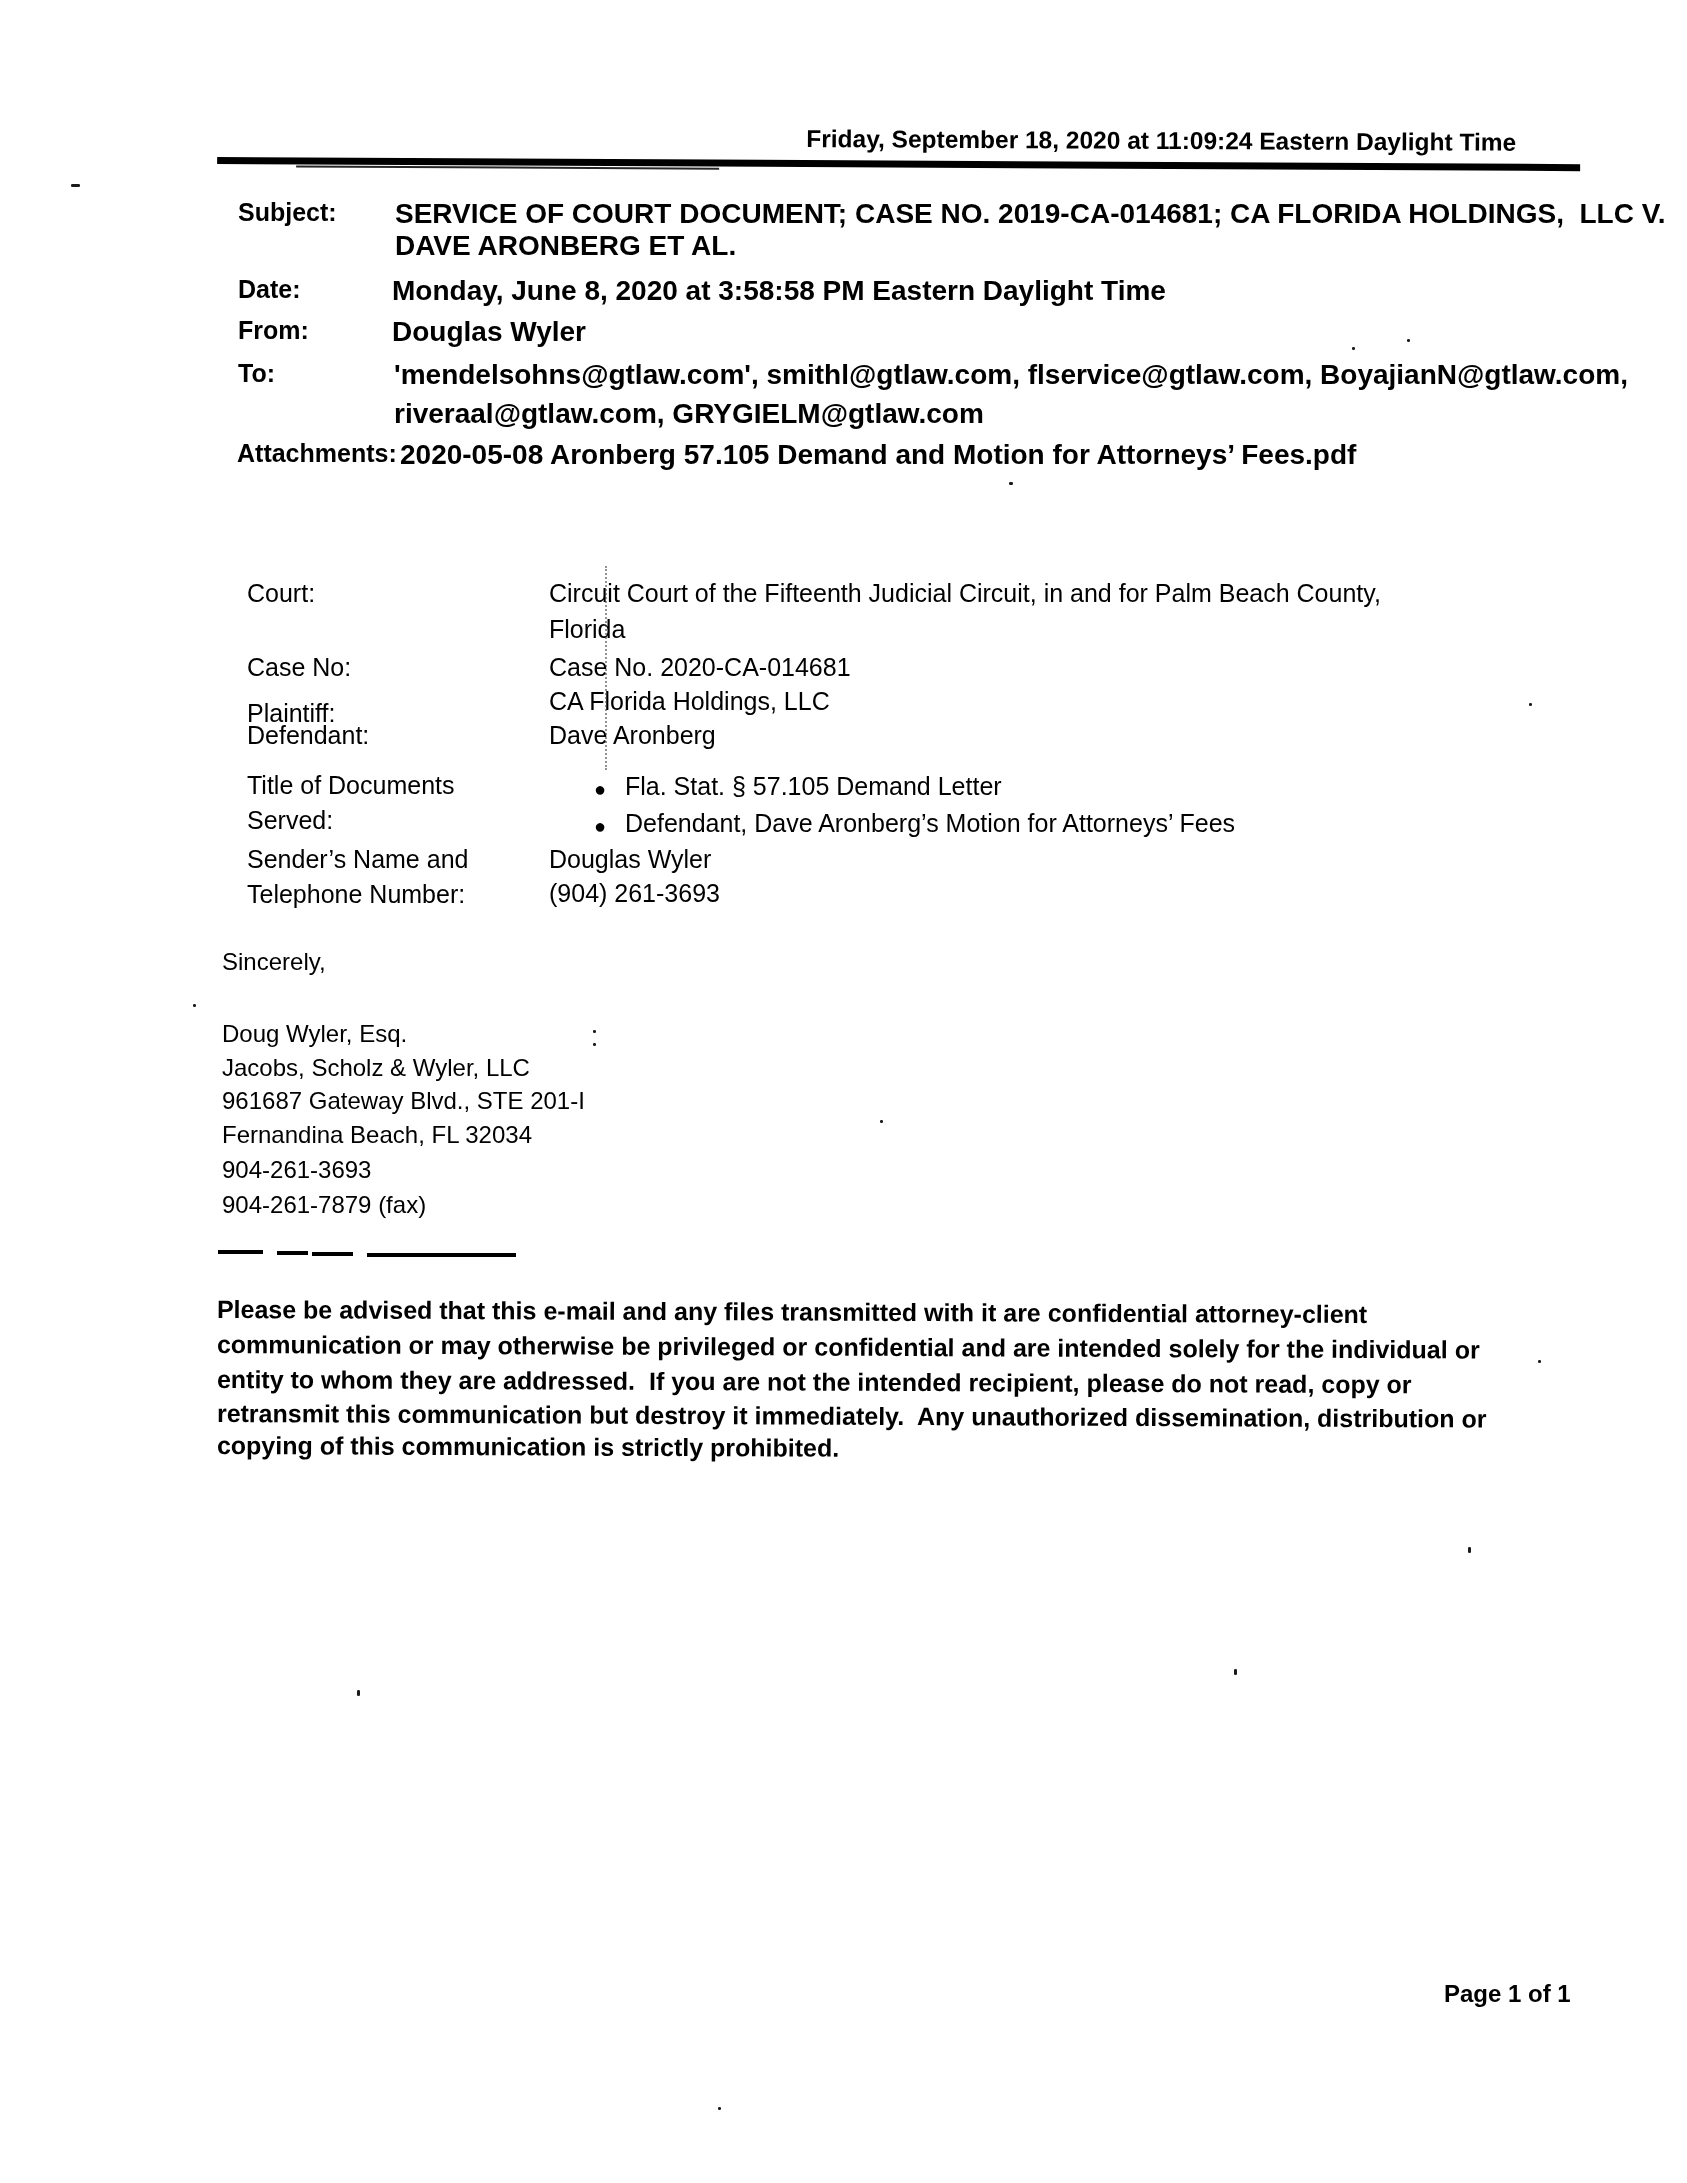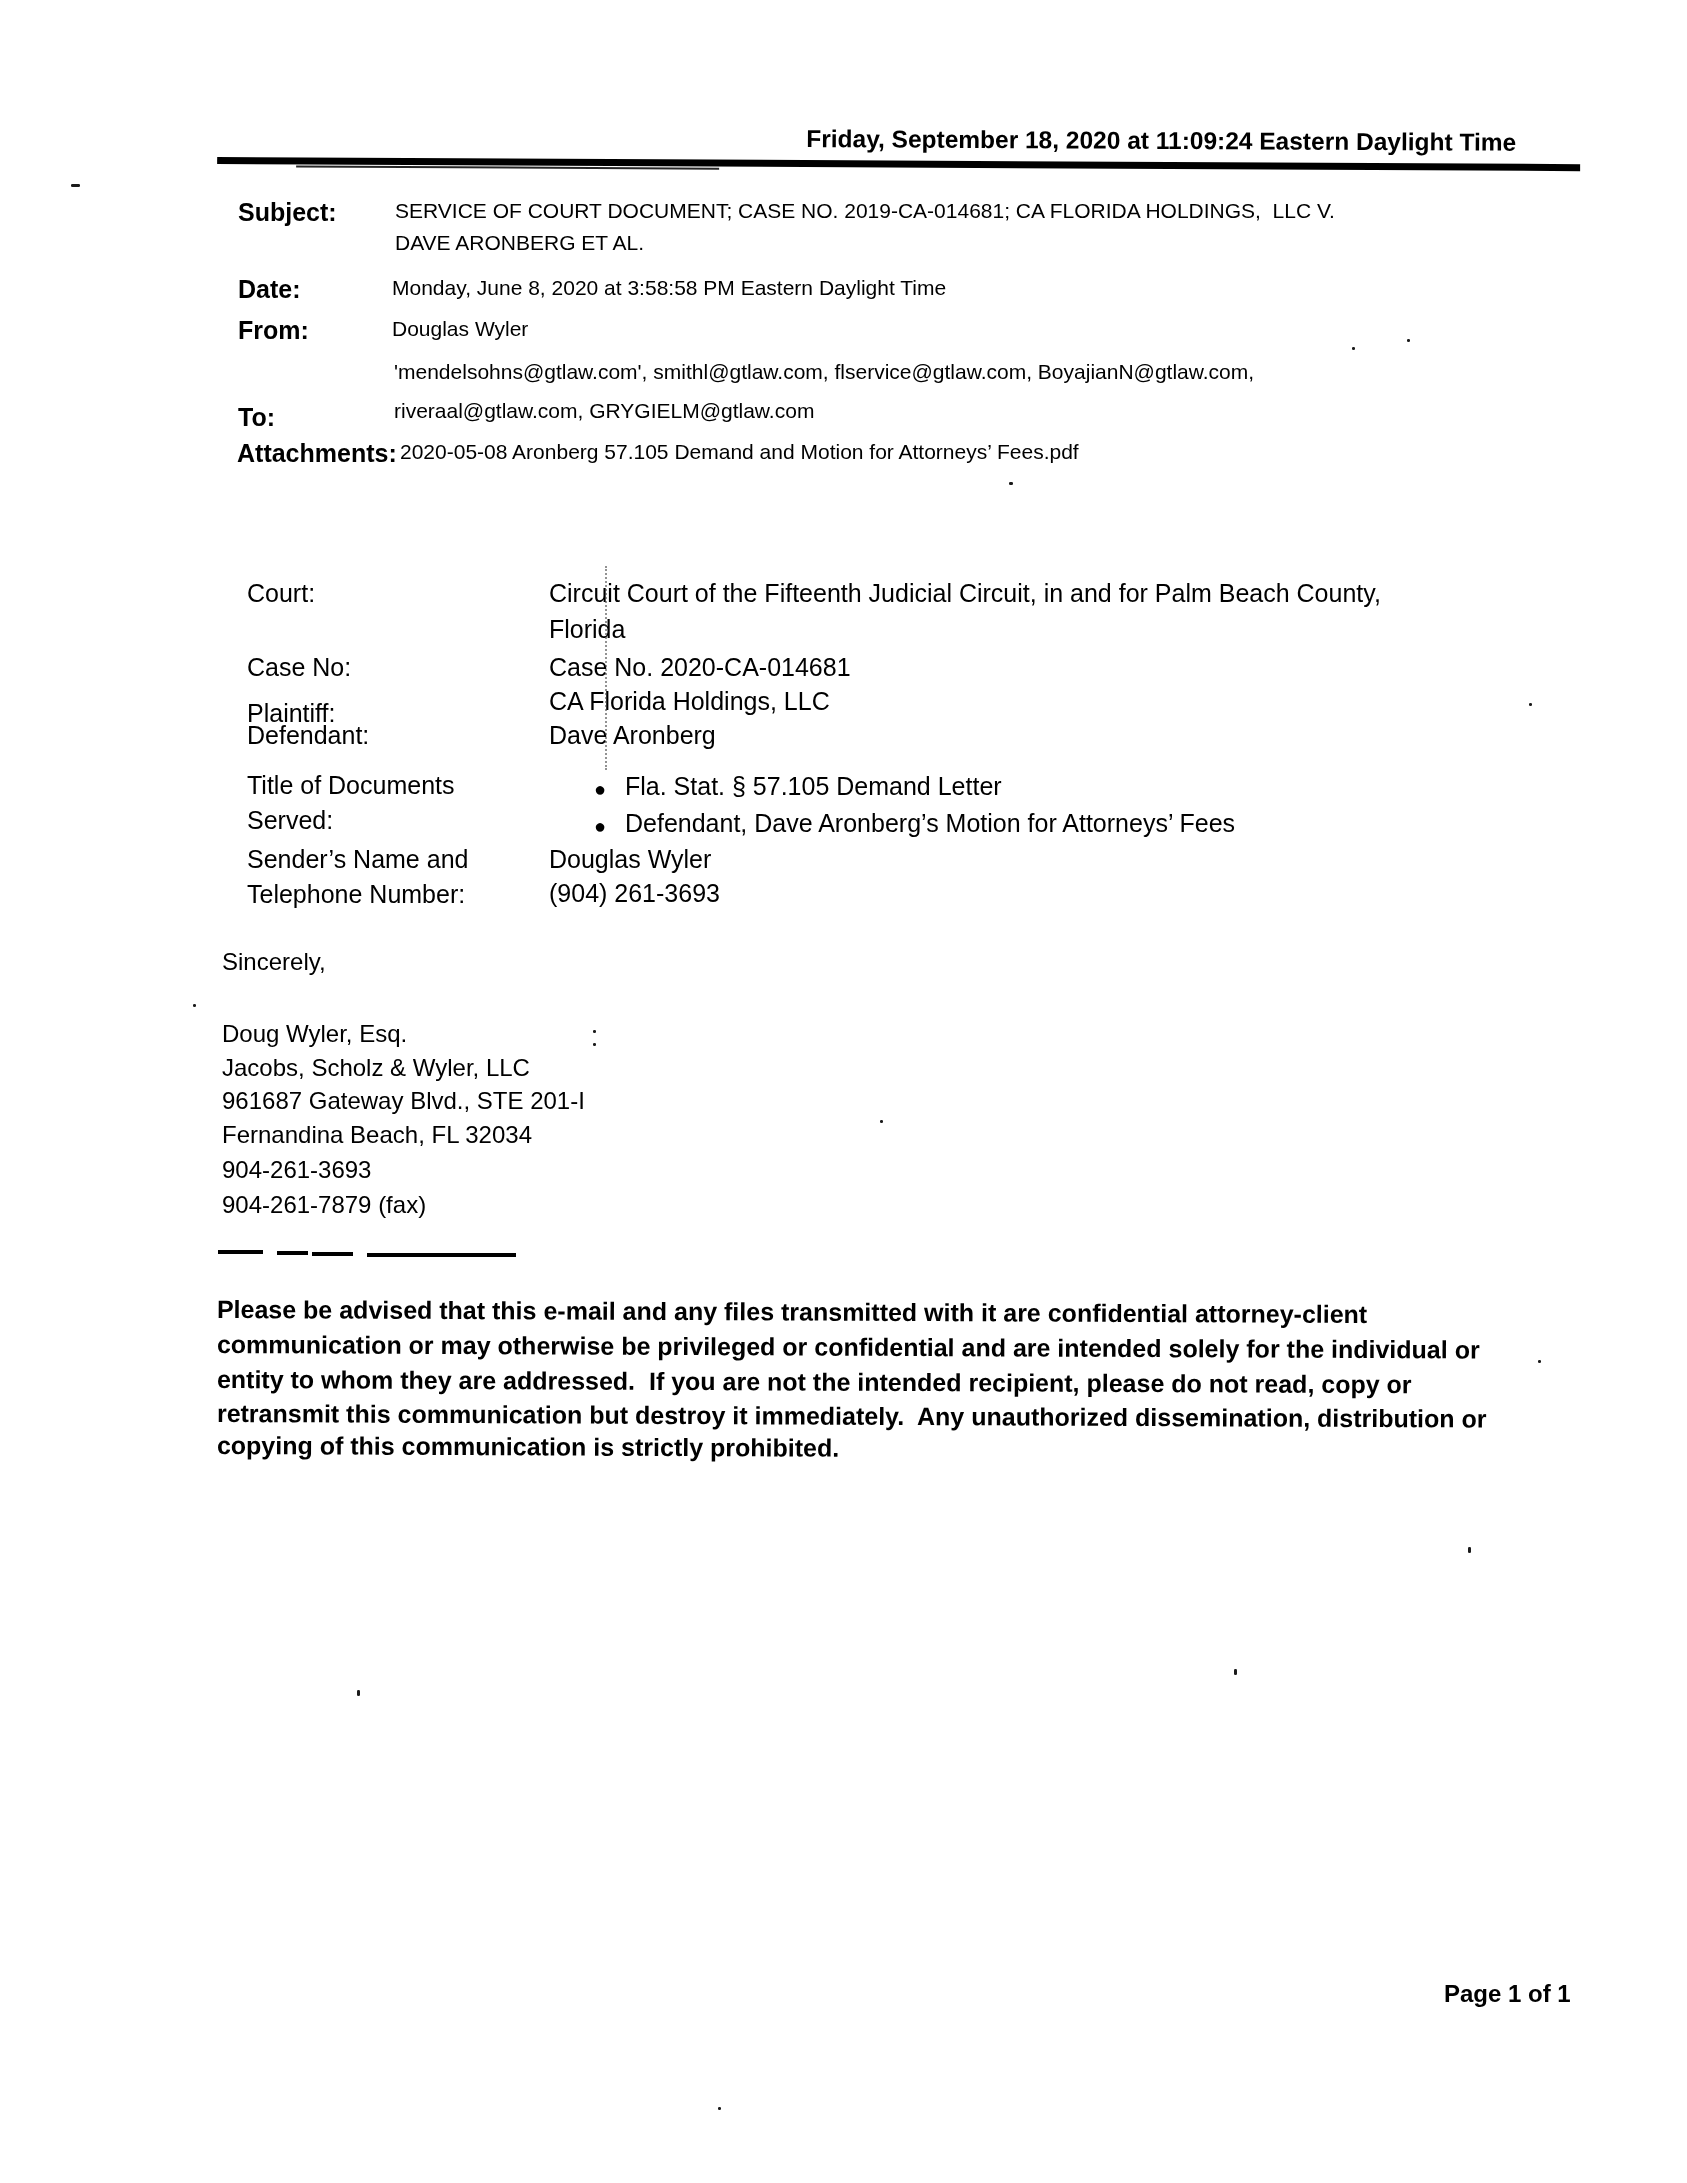--- a/index.html
+++ b/index.html
@@ -13,21 +13,21 @@
   }
   .abs{position:absolute;white-space:pre;line-height:1;}
   
   .hdr-group{position:absolute;left:218px;top:0;width:1469px;height:198px;
     transform:rotate(0.3deg);transform-origin:0 0;}
   .scan-date{position:absolute;left:589px;top:122px;font-size:24.5px;font-weight:700;white-space:pre;}
   .hdr-rule{position:absolute;left:0;top:157px;width:1363px;height:6.6px;background:#000;}
   .hdr-rule2{position:absolute;left:79px;top:165px;width:423px;height:2px;background:#000;opacity:.85;}
   
   .elabel{font-size:25px;font-weight:700;}
-  .evalue{font-size:21px;font-weight:400;}
+  .evalue{font-size:28px;font-weight:700;}
   
   .clabel,.cvalue{font-size:25px;font-weight:400;}
   .bullet{font-size:20px;}
   
   .body-text{font-size:24px;font-weight:400;}
   .disc{font-size:25px;font-weight:700;transform:rotate(0.25deg);transform-origin:0 0;}
   .footer-page{font-size:24px;font-weight:700;}
   .sig-divider{position:absolute;background:#000;height:4px;}
   .speck{position:absolute;background:#1a1a1a;border-radius:1.3px;}
   .v-artifact{position:absolute;left:605px;top:566px;height:204px;width:0;
@@ -47,21 +47,21 @@
   <div class="abs elabel" style="left:238px;top:200px;">Subject:</div>
   <div class="abs evalue" style="left:395px;top:200px;">SERVICE OF COURT DOCUMENT; CASE NO. 2019-CA-014681; CA FLORIDA HOLDINGS,  LLC V.</div>
   <div class="abs evalue" style="left:395px;top:232px;">DAVE ARONBERG ET AL.</div>
 
   <div class="abs elabel" style="left:238px;top:277px;">Date:</div>
   <div class="abs evalue" style="left:392px;top:277px;">Monday, June 8, 2020 at 3:58:58 PM Eastern Daylight Time</div>
 
   <div class="abs elabel" style="left:238px;top:318px;">From:</div>
   <div class="abs evalue" style="left:392px;top:318px;">Douglas Wyler</div>
 
-  <div class="abs elabel" style="left:238px;top:361px;margin-top:44px;">To:</div>
+  <div class="abs elabel" style="left:238px;top:361px;">To:</div>
   <div class="abs evalue" style="left:394px;top:361px;">'mendelsohns@gtlaw.com', smithl@gtlaw.com, flservice@gtlaw.com, BoyajianN@gtlaw.com,</div>
   <div class="abs evalue" style="left:394px;top:400px;">riveraal@gtlaw.com, GRYGIELM@gtlaw.com</div>
 
   <div class="abs elabel" style="left:237px;top:441px;">Attachments:</div>
   <div class="abs evalue" style="left:400px;top:441px;">2020-05-08 Aronberg 57.105 Demand and Motion for Attorneys’ Fees.pdf</div>
 
   <div class="abs clabel" style="left:247px;top:581px;">Court:</div>
   <div class="abs cvalue" style="left:549px;top:581px;">Circuit Court of the Fifteenth Judicial Circuit, in and for Palm Beach County,</div>
   <div class="abs cvalue" style="left:549px;top:617px;">Florida</div>
 

